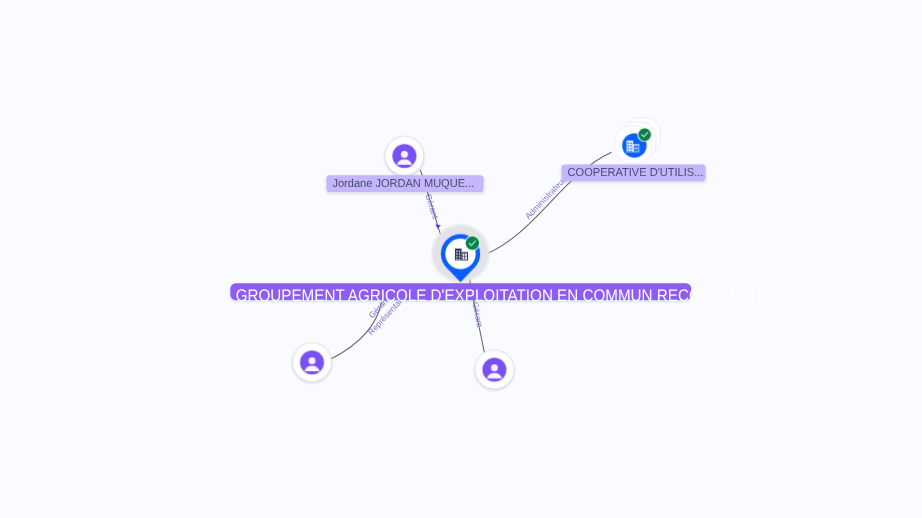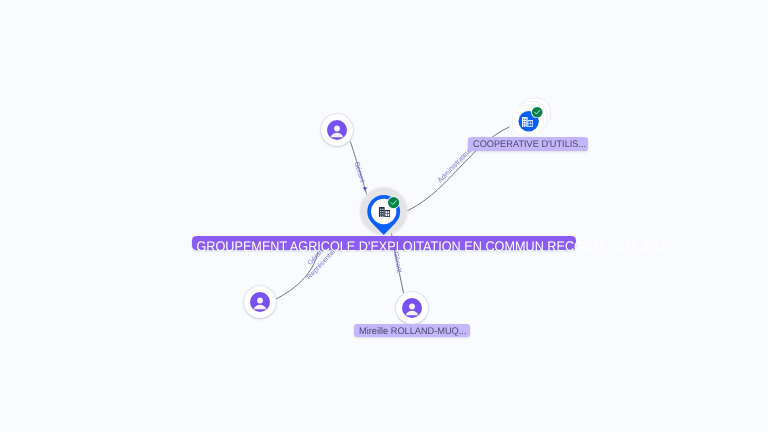--- a/index.html
+++ b/index.html
@@ -68,20 +68,21 @@
   <div class="node" style="left:321px;top:114.2px">
     <div class="person-ring">
       <div class="person-av">
         <svg width="20" height="20" viewBox="0 0 24 24">
           <circle cx="12" cy="10.2" r="3.5" fill="#f6f3ff"></circle>
           <path d="M4.4 20.8 C5.6 17.2 8.4 15.4 12 15.4 C15.6 15.4 18.4 17.2 19.6 20.8 Z" fill="#f6f3ff"></path>
         </svg>
       </div>
     </div>
   </div>
+  <div class="nlabel" style="left:272.1px;top:146.4px;width:130.8px"><span>Jordane JORDAN MUQUE...</span></div>
 
   <div class="node" style="left:243.5px;top:285.5px">
     <div class="person-ring">
       <div class="person-av">
         <svg width="20" height="20" viewBox="0 0 24 24">
           <circle cx="12" cy="10.2" r="3.5" fill="#f6f3ff"></circle>
           <path d="M4.4 20.8 C5.6 17.2 8.4 15.4 12 15.4 C15.6 15.4 18.4 17.2 19.6 20.8 Z" fill="#f6f3ff"></path>
         </svg>
       </div>
     </div>
@@ -90,21 +91,20 @@
   <div class="node" style="left:396px;top:291.5px">
     <div class="person-ring">
       <div class="person-av">
         <svg width="20" height="20" viewBox="0 0 24 24">
           <circle cx="12" cy="10.2" r="3.5" fill="#f6f3ff"></circle>
           <path d="M4.4 20.8 C5.6 17.2 8.4 15.4 12 15.4 C15.6 15.4 18.4 17.2 19.6 20.8 Z" fill="#f6f3ff"></path>
         </svg>
       </div>
     </div>
   </div>
-  <div class="nlabel" style="left:353.6px;top:323.6px;width:116.4px"><span>Mireille ROLLAND-MUQ...</span></div>
 
   <div class="node" style="left:508px;top:94px;width:48px;height:48px">
     <svg width="48" height="48" viewBox="0 0 48 48">
       <g>
         <rect x="11.3" y="3.9" width="31.1" height="30.9" rx="13" fill="#fff" stroke="#e9ebf3" stroke-width=".8"></rect>
         <rect x="7.7" y="7.5" width="31.1" height="30.9" rx="13" fill="#fff" stroke="#e9ebf3" stroke-width=".8"></rect>
       </g>
       <rect x="4.3" y="11" width="31.1" height="30.9" rx="13" fill="#fff" stroke="#edeff6" stroke-width=".8"></rect>
       <circle cx="20.65" cy="27.25" r="10.2" fill="#0a5ffa"></circle>
     </svg>

